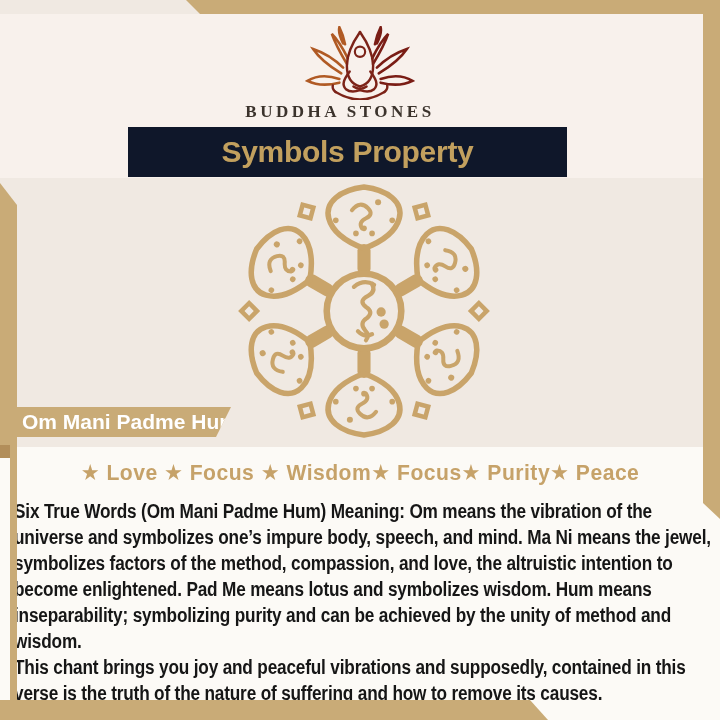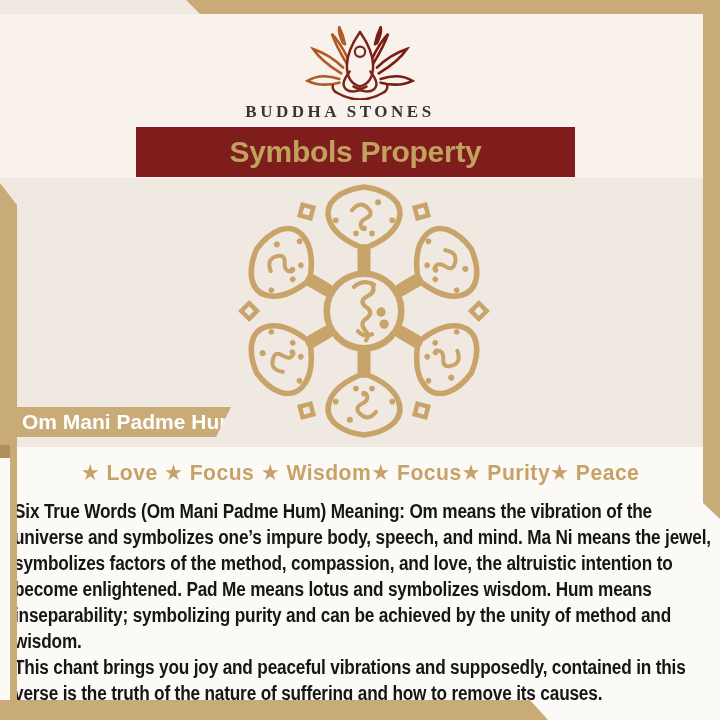--- a/index.html
+++ b/index.html
@@ -4,21 +4,21 @@
 <style>
   html,body{margin:0;padding:0;}
   body{
     width:720px;height:720px;position:relative;overflow:hidden;
     background:#f0e9e2;
     font-family:"Liberation Sans","DejaVu Sans",sans-serif;
   }
   .abs{position:absolute;}
   
   .panel-upper{left:0;top:14px;width:720px;height:164px;background:#f8f1ec;}
-  .title-band{left:136px;top:127px;width:439px;height:50px;background:#7f1d1d;}
+  .title-band{left:128px;top:127px;width:439px;height:50px;background:#0f172a;}
   .title-band .title{
     width:100%;text-align:center;line-height:50px;
     font-size:30px;font-weight:700;letter-spacing:-.3px;color:#c2a05e;
   }
   .text-panel{left:0;top:447px;width:720px;height:273px;background:#fcfaf6;}
   
   .tan{background:#c9ab77;}
   .frame-top{left:186px;top:0;width:534px;height:14px;
     clip-path:polygon(0 0,100% 0,100% 100%,14px 100%);}
   .frame-right{left:703px;top:0;width:17px;height:519px;

